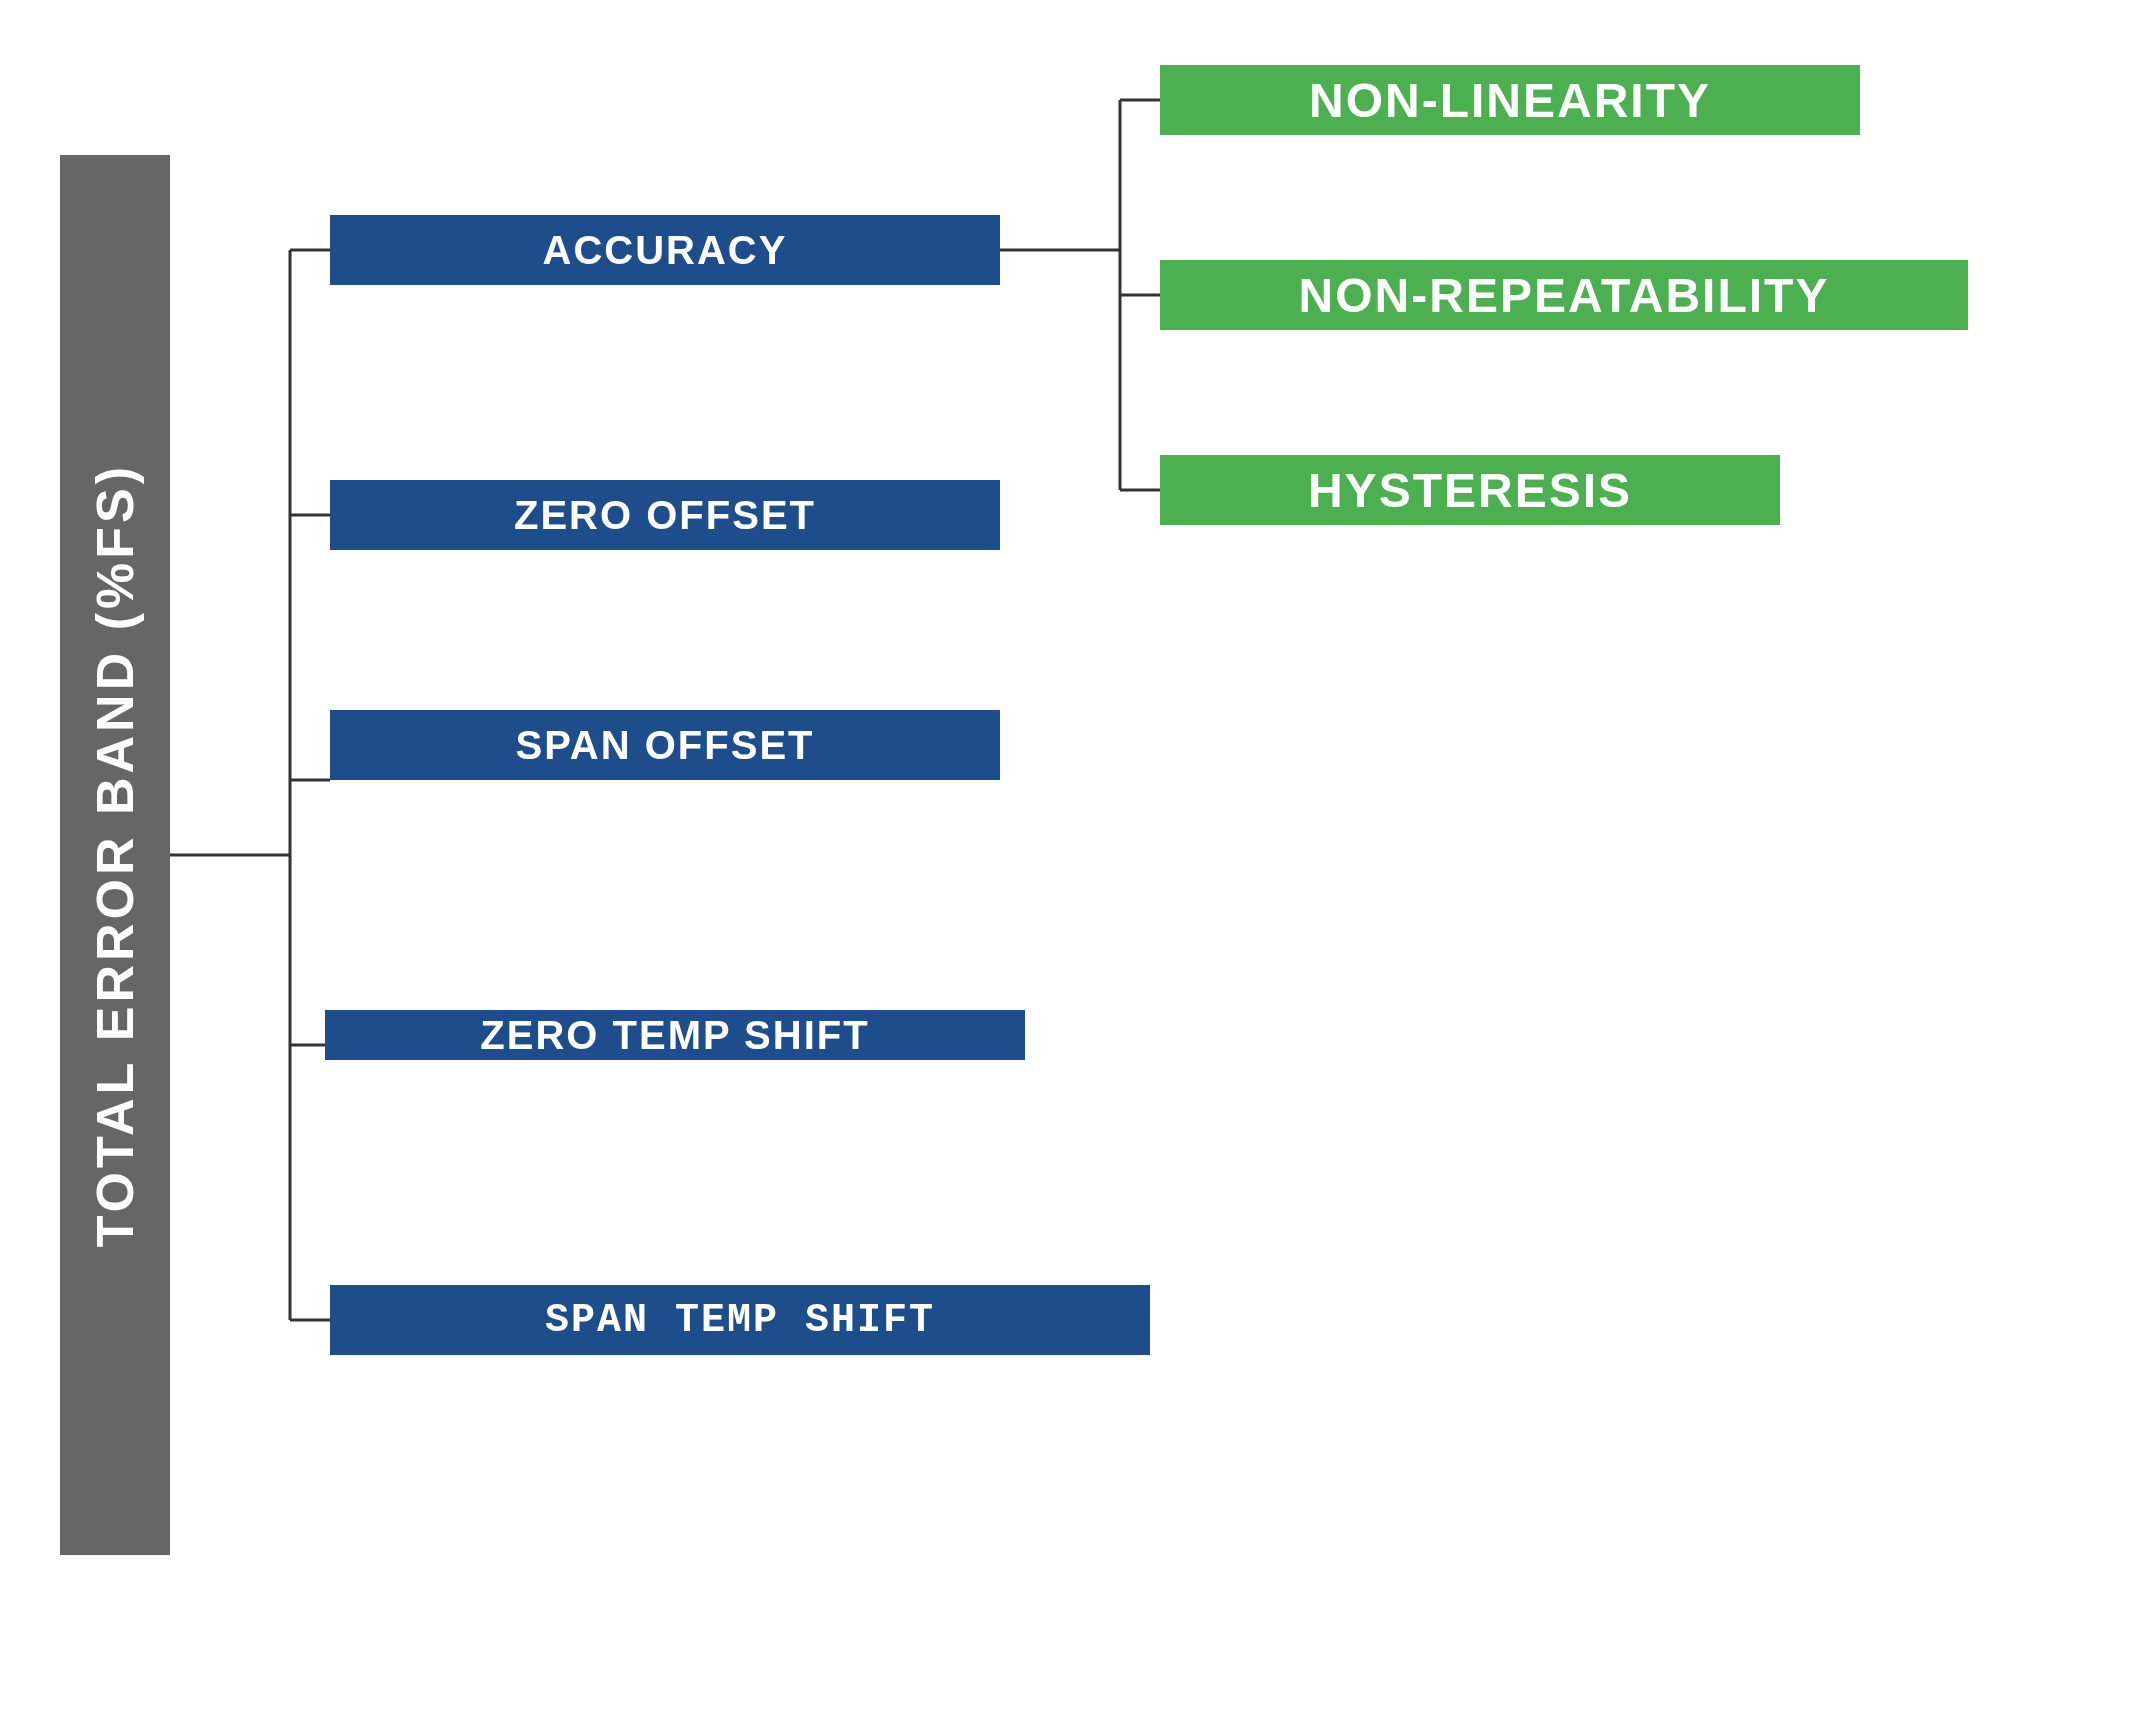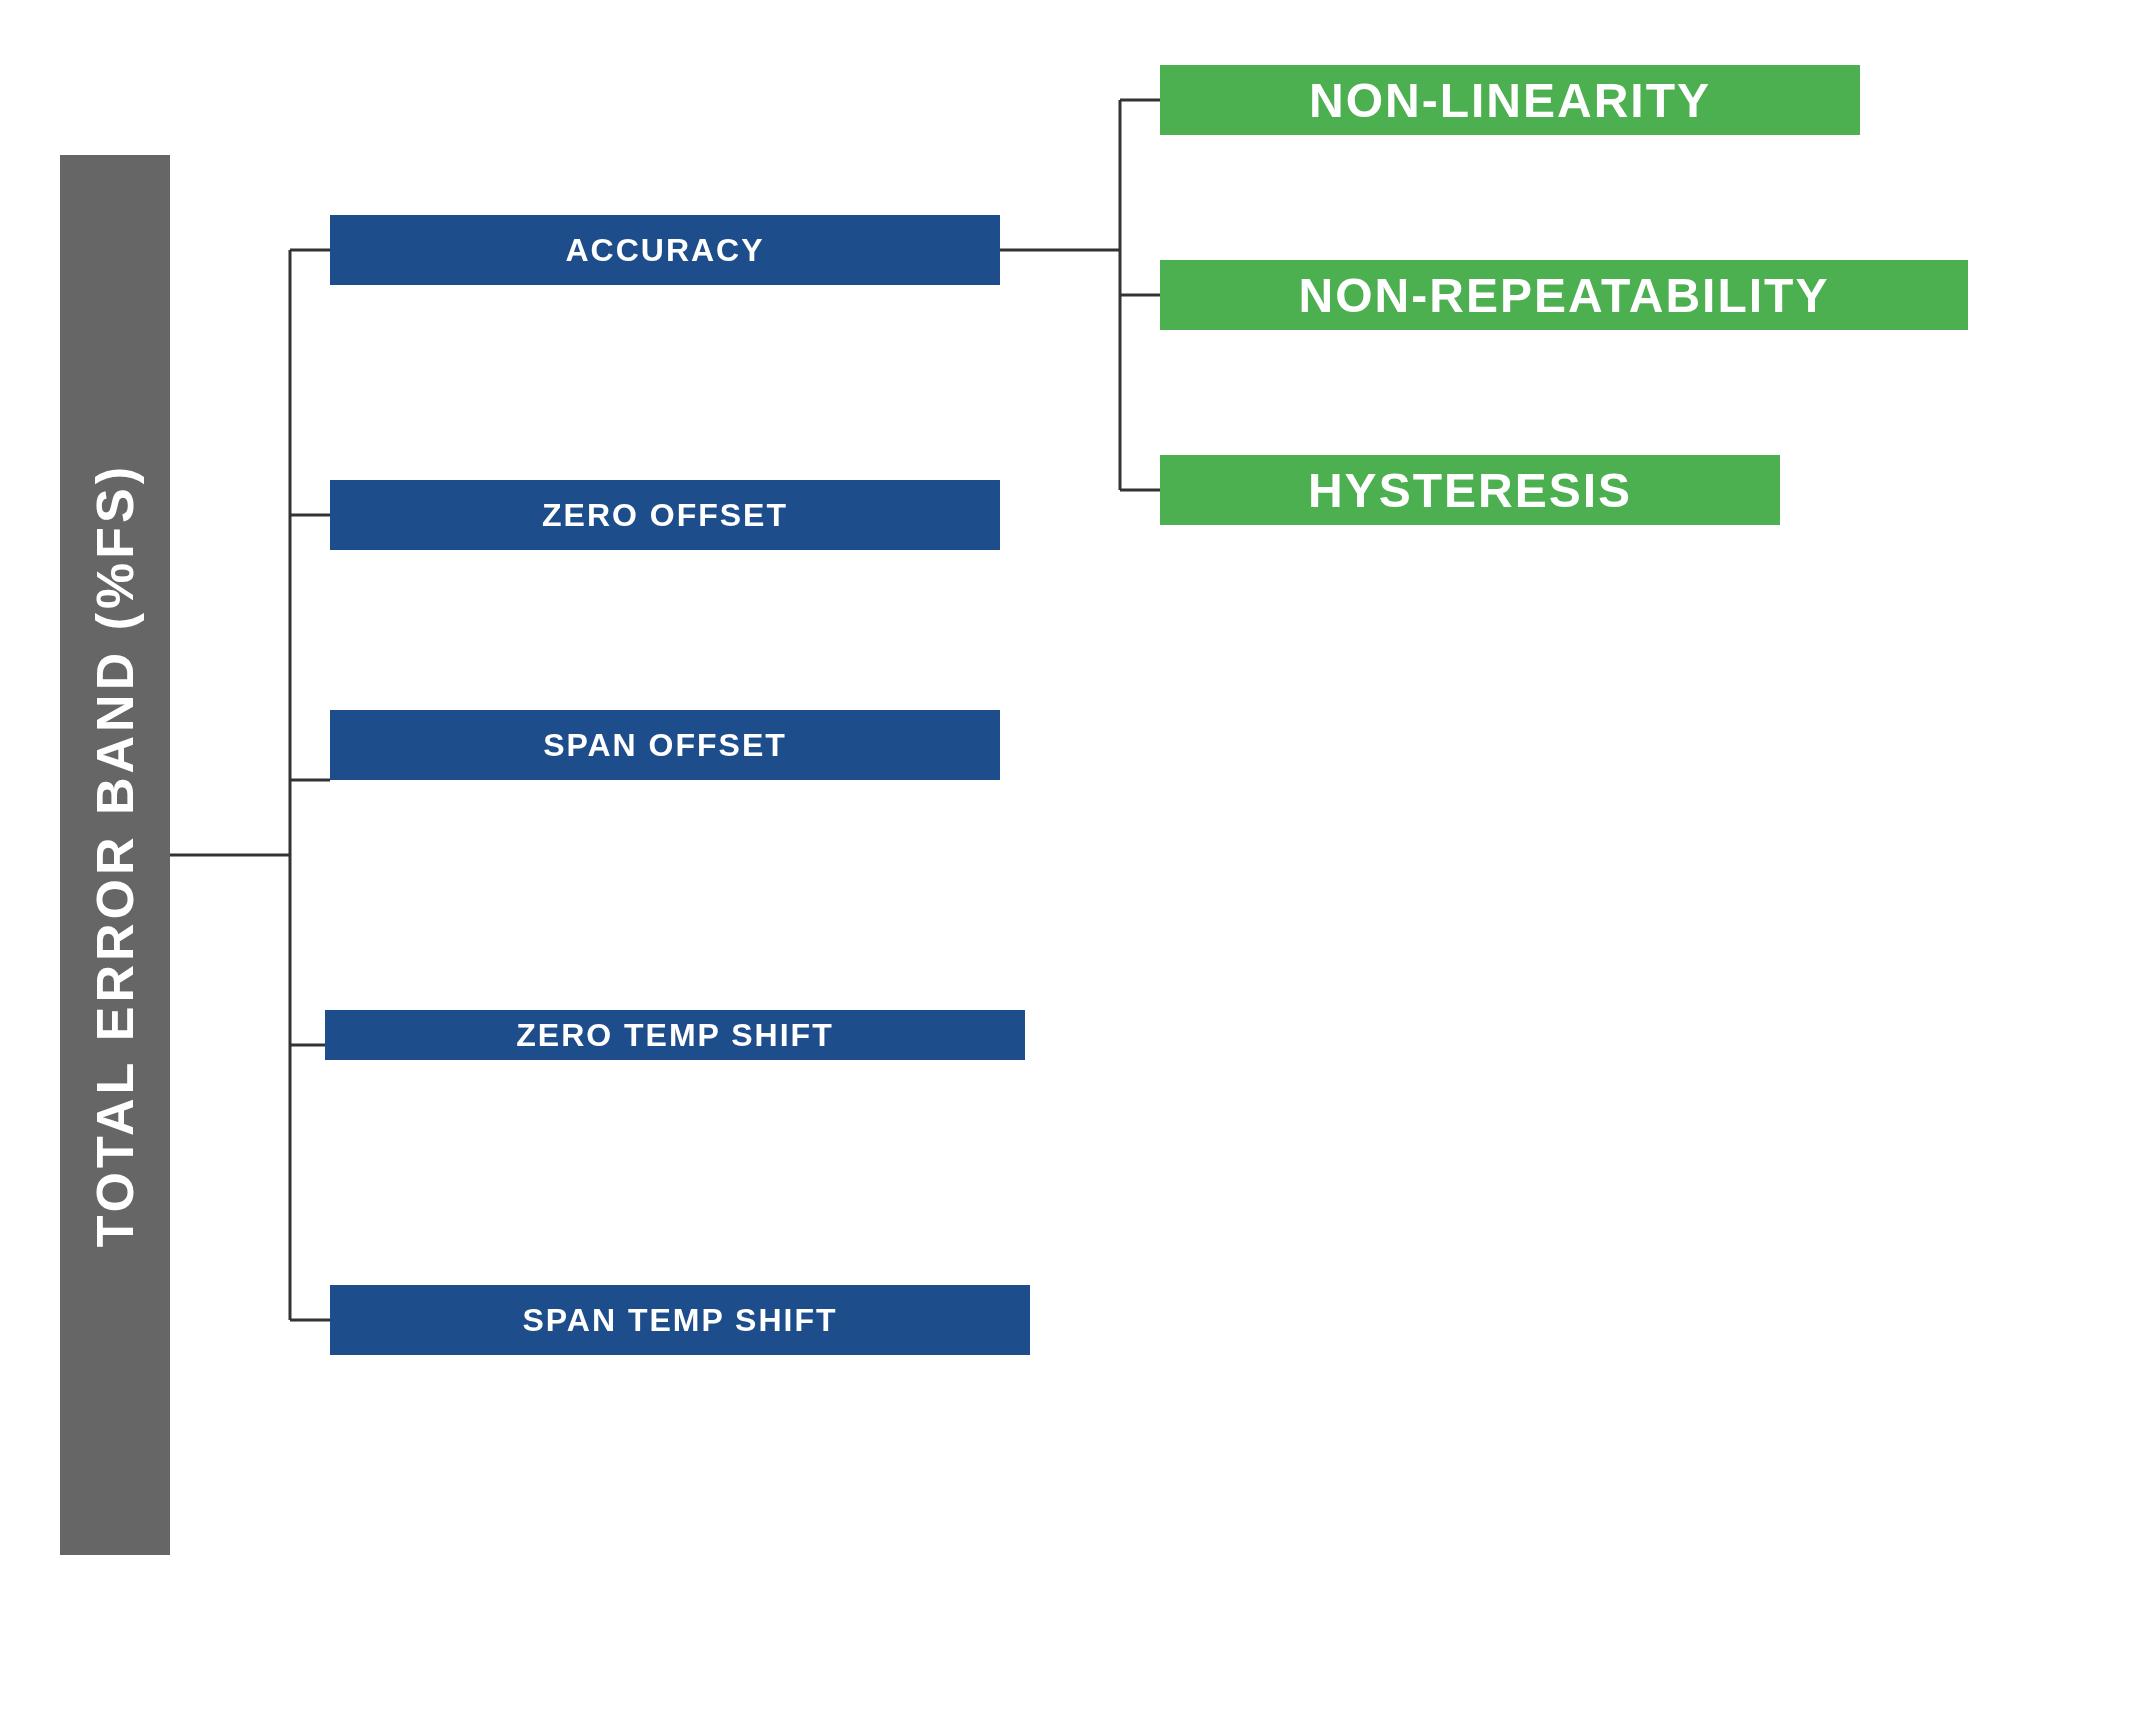--- a/index.html
+++ b/index.html
@@ -53,21 +53,21 @@
       left: 0;
       width: 100%;
       height: 100%;
       pointer-events: none;
     }
 
     
     .blue-box {
       background: #1e4d8c;
       color: #ffffff;
-      font-size: 32px;
+      font-size: 40px;
       font-weight: bold;
       letter-spacing: 2px;
       padding: 22px 40px;
       display: flex;
       align-items: center;
       justify-content: center;
       white-space: nowrap;
     }
 
     
@@ -127,21 +127,21 @@
   </div>
 
   <div class="node blue-box" style="left:330px; top:215px; width:670px; height:70px;">ACCURACY</div>
 
   <div class="node blue-box" style="left:330px; top:480px; width:670px; height:70px;">ZERO OFFSET</div>
 
   <div class="node blue-box" style="left:330px; top:710px; width:670px; height:70px;">SPAN OFFSET</div>
 
   <div class="node blue-box" style="left:325px; top:1010px; width:700px; height:50px;">ZERO TEMP SHIFT</div>
 
-  <div class="node blue-box" style="left:330px; top:1285px; width:700px; height:70px;">SPAN TEMP SHIFT</div>
+  <div class="node blue-box" style="left:330px; top:1285px; width:820px; height:70px;font-family:Liberation Mono, monospace;">SPAN TEMP SHIFT</div>
 
   <div class="node green-box" style="left:1160px; top:65px; width:700px; height:70px;">NON-LINEARITY</div>
 
   <div class="node green-box" style="left:1160px; top:260px; width:808px; height:70px;">NON-REPEATABILITY</div>
 
   <div class="node green-box" style="left:1160px; top:455px; width:620px; height:70px;">HYSTERESIS</div>
 
 </div>
 
 </body></html>

